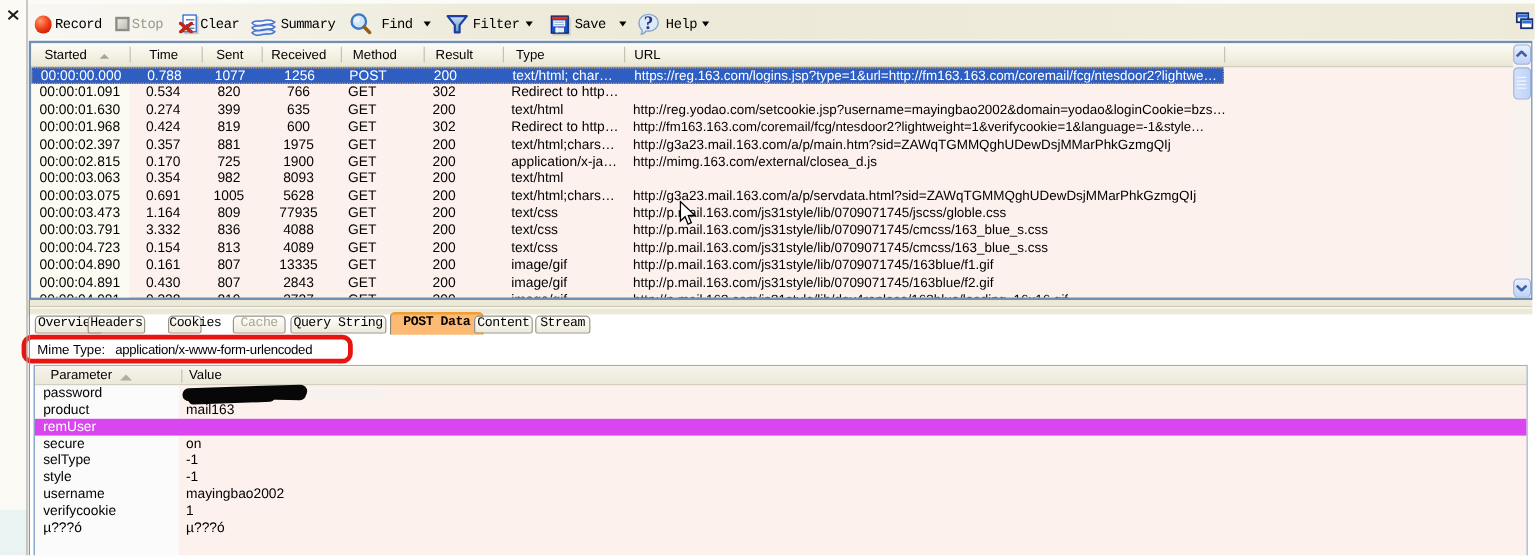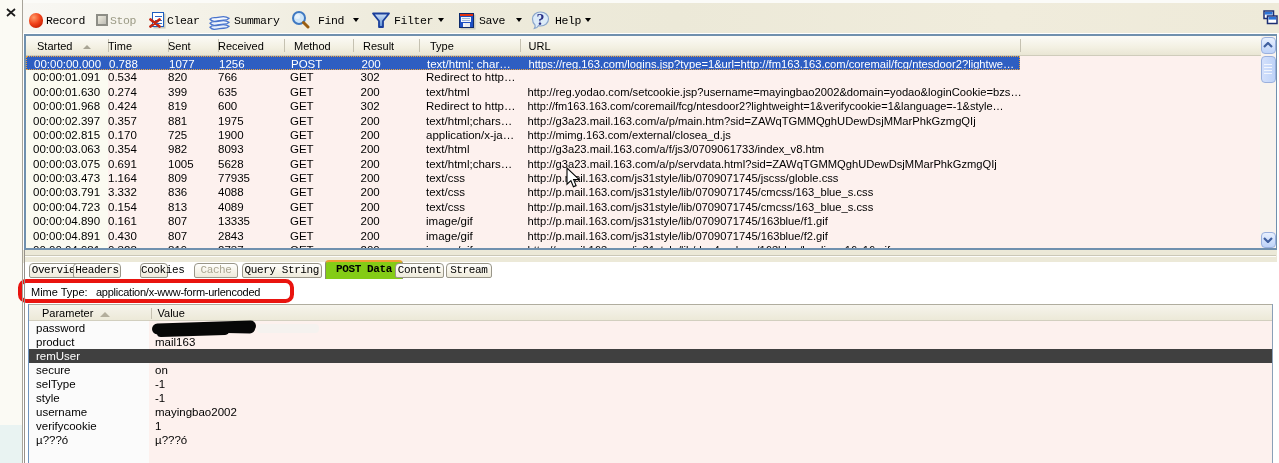--- a/index.html
+++ b/index.html
@@ -4,21 +4,21 @@
 *{margin:0;padding:0;box-sizing:border-box}
 html,body{width:1279px;height:463px;overflow:hidden}
 body{position:relative;background:#fff;font-family:"Liberation Sans",sans-serif;font-size:11px;color:#000}
 .a{position:absolute}
 .tb-label{font-family:"Liberation Mono",monospace;font-size:11.5px;letter-spacing:-.4px;color:#000}
 .arr{width:0;height:0;border-left:3.5px solid transparent;border-right:3.5px solid transparent;border-top:4px solid #000}
 .sortup{width:0;height:0;border-left:4.5px solid transparent;border-right:4.5px solid transparent;border-bottom:4.5px solid #a8a494}
 .hsep{width:1px;background:#c5c1b1;top:3px;height:13px}
 .cell{position:absolute;white-space:nowrap;top:2px}
 #grid .cell{top:3.5px}
-.r{text-align:left}
+.r{text-align:center}
 .row{position:absolute;left:0;width:1249px;height:14.4px;line-height:15.2px;white-space:nowrap;overflow:hidden;font-size:11.5px}
 .prow{position:absolute;left:0;width:1244px;height:14px;line-height:15.6px;white-space:nowrap;font-size:11.5px}
 .tab{position:absolute;top:263px;height:14.8px;background:linear-gradient(180deg,#fefefd,#f5f2e6 65%,#edeadb);border:1px solid #999689;border-radius:4px 4px 2px 2px;text-align:center;font-family:"Liberation Mono",monospace;font-size:11px;letter-spacing:-.4px;line-height:13px;color:#000}
 </style></head>
 <body>
 
 <div class="a" style="left:0;top:0;width:22px;height:463px;background:#fbfaf4"></div>
 <div class="a" style="left:0;top:425px;width:22px;height:38px;background:#e9f3f2"></div>
 <svg class="a" style="left:5.5px;top:8px" width="10" height="9" viewBox="0 0 10 9">
     <path d="M1 1 L9 8 M9 1 L1 8" stroke="#1c1c1c" stroke-width="1.7"></path>
@@ -182,21 +182,20 @@
         <span class="a" style="left:501.5px;font-size:11.2px">http://mimg.163.com/external/closea_d.js</span>
       </div>
       <div class="row" style="top:106.31px">
         <span class="a" style="left:7px">00:00:03.063</span>
         <span class="a r" style="left:82px;width:56px">0.354</span>
         <span class="a r" style="left:142px;width:45.5px">982</span>
         <span class="a r" style="left:192px;width:61.5px">8093</span>
         <span class="a" style="left:264px">GET</span>
         <span class="a" style="left:334.5px">200</span>
         <span class="a" style="left:400px">text/html</span>
-        <span class="a" style="left:501.5px;font-size:11.2px">http://g3a23.mail.163.com/a/f/js3/0709061733/index_v8.htm</span>
       </div>
       <div class="row" style="top:120.69px">
         <span class="a" style="left:7px">00:00:03.075</span>
         <span class="a r" style="left:82px;width:56px">0.691</span>
         <span class="a r" style="left:142px;width:45.5px">1005</span>
         <span class="a r" style="left:192px;width:61.5px">5628</span>
         <span class="a" style="left:264px">GET</span>
         <span class="a" style="left:334.5px">200</span>
         <span class="a" style="left:400px">text/html;chars…</span>
         <span class="a" style="left:501.5px;font-size:11.2px">http://g3a23.mail.163.com/a/p/servdata.html?sid=ZAWqTGMMQghUDewDsjMMarPhkGzmgQIj</span>
@@ -282,21 +281,21 @@
 <div class="a" style="left:24px;top:254.5px;width:1252px;height:1px;background:#cbc8b8"></div>
 <div class="a" style="left:24px;top:255.5px;width:1252px;height:1px;background:#fdfdfa"></div>
 
 <div class="a" style="left:24px;top:262px;width:1254px;height:201px;background:#fff"></div>
 
 <div class="tab" style="left:28.5px;width:56px">Overview</div>
 <div class="tab" style="left:73px;width:48px">Headers</div>
 <div class="tab" style="left:140px;width:28px">Cookies</div>
 <div class="tab" style="left:194px;width:44px;color:#a9a591">Cache</div>
 <div class="tab" style="left:242px;width:79.5px">Query String</div>
-<div class="tab" style="left:325px;width:78px;top:259.5px;height:19px;background:#84cc16;border:1px solid #8a8876;border-bottom:none;border-top:2.5px solid #ef9f33;border-radius:4px 4px 0 0;font-weight:bold;line-height:15px">POST Data</div>
+<div class="tab" style="left:325px;width:78px;top:259.5px;height:19px;background:#fdba74;border:1px solid #8a8876;border-bottom:none;border-top:2.5px solid #ef9f33;border-radius:4px 4px 0 0;font-weight:bold;line-height:15px">POST Data</div>
 <div class="tab" style="left:395px;width:49px">Content</div>
 <div class="tab" style="left:445.5px;width:46.5px">Stream</div>
 
 <div class="a" style="left:31px;top:285.5px;white-space:nowrap">Mime Type:</div>
 <div class="a" style="left:96px;top:285.5px;white-space:nowrap;letter-spacing:-0.25px">application/x-www-form-urlencoded</div>
 
 <div class="a" style="left:18px;top:279px;width:276px;height:24px;border:4.5px solid #e9140f;border-radius:8.5px"></div>
 
 <div class="a" id="pgrid" style="left:28px;top:304px;width:1245px;height:159px;border-left:1px solid #6f94bd;border-right:1px solid #8aa0b8;overflow:hidden;background:#fbfbfb">
   <div class="a" style="left:120px;top:16.5px;width:1124px;height:143px;background:#fdf1ee"></div>
@@ -308,21 +307,21 @@
   </div>
   <div id="prows">
       <div class="prow" style="top:17.0px">
         <span class="a" style="left:7px">password</span>
         <span class="a" style="left:126px"></span>
       </div>
       <div class="prow" style="top:31.0px">
         <span class="a" style="left:7px">product</span>
         <span class="a" style="left:126px">mail163</span>
       </div>
-      <div class="prow" style="top:45.0px;background:#404040;color:#fff">
+      <div class="prow" style="top:45.0px;background:#d946ef;color:#fff">
         <span class="a" style="left:7px">remUser</span>
       </div>
       <div class="prow" style="top:59.0px">
         <span class="a" style="left:7px">secure</span>
         <span class="a" style="left:126px">on</span>
       </div>
       <div class="prow" style="top:73.0px">
         <span class="a" style="left:7px">selType</span>
         <span class="a" style="left:126px">-1</span>
       </div>

